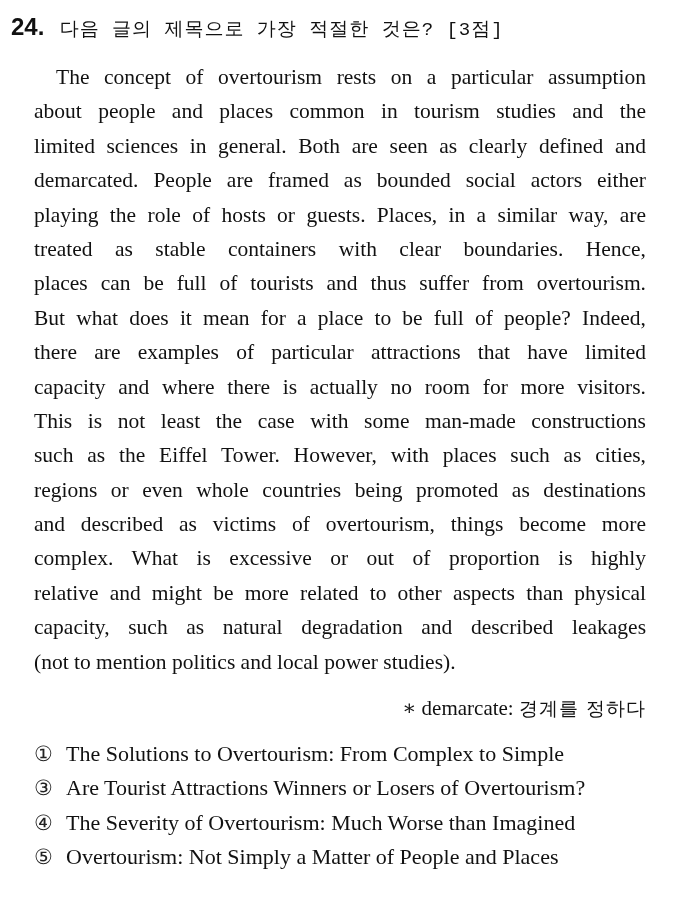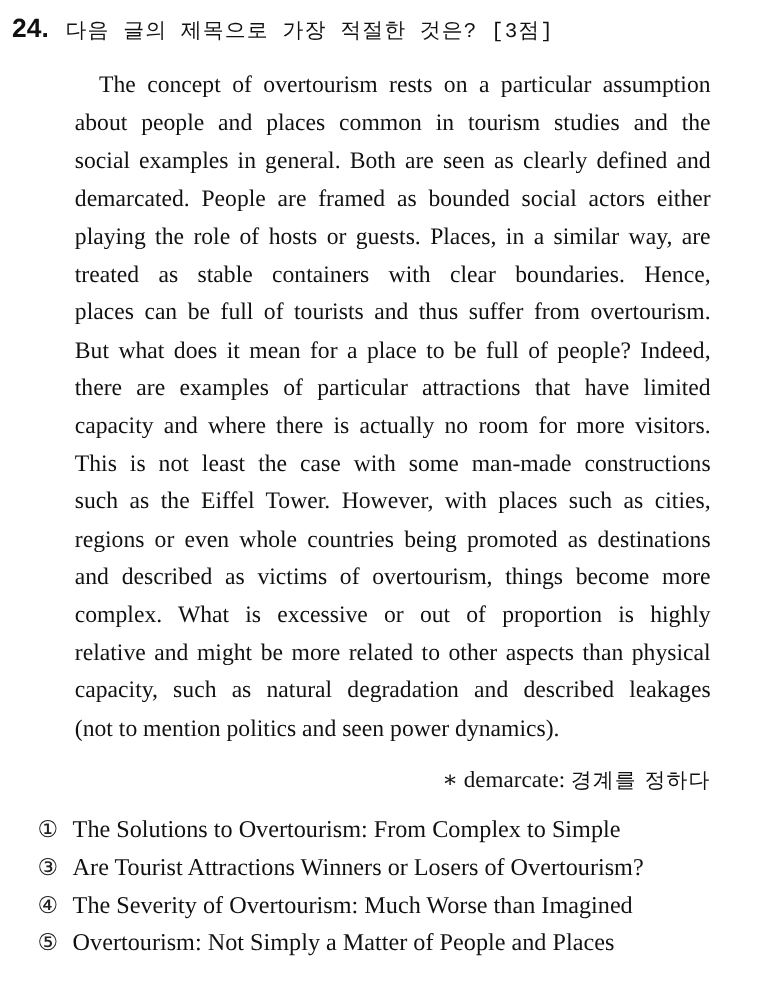--- a/index.html
+++ b/index.html
@@ -14,21 +14,21 @@
     }
     .qnum { font-weight: bold; font-size: 24px; margin-right: 10px; font-family: Liberation Sans, sans-serif; }
     .qtext { font-family: Liberation Mono, monospace; font-size: 19px; letter-spacing: 1px; }
     .passage {
       position: absolute; left: 34px; top: 60px; width: 612px;
       font-size: 21.5px;
     }
     .line {
       height: 34.4px; line-height: 34.4px;
       text-align: justify; text-align-last: justify;
-      white-space: nowrap; overflow: visible; margin-left: 34px;
+      white-space: nowrap; overflow: visible;
     }
     .line.first { text-indent: 22px; }
     .line.last { text-align-last: left; }
     .footnote {
       position: absolute; right: 42px; top: 693px;
       font-size: 21px; line-height: 30px; white-space: nowrap;
     }
     .footnote .ko { font-family: "DejaVu Serif", serif; font-size: 19px; letter-spacing: 1px; }
     .choices {
       position: absolute; left: 34px; top: 737px;
@@ -48,36 +48,36 @@
 <body>
 
 <div class="question">
   <span class="qnum">24.</span>
   <span class="qtext">다음 글의 제목으로 가장 적절한 것은? [3점]</span>
 </div>
 
 <div class="passage">
   <div class="line first">The concept of overtourism rests on a particular assumption</div>
   <div class="line">about people and places common in tourism studies and the</div>
-  <div class="line">social examples in general. Both are seen as clearly defined and</div>
+  <div class="line">limited sciences in general. Both are seen as clearly defined and</div>
   <div class="line">demarcated. People are framed as bounded social actors either</div>
   <div class="line">playing the role of hosts or guests. Places, in a similar way, are</div>
   <div class="line">treated as stable containers with clear boundaries. Hence,</div>
   <div class="line">places can be full of tourists and thus suffer from overtourism.</div>
   <div class="line">But what does it mean for a place to be full of people? Indeed,</div>
   <div class="line">there are examples of particular attractions that have limited</div>
   <div class="line">capacity and where there is actually no room for more visitors.</div>
   <div class="line">This is not least the case with some man-made constructions</div>
   <div class="line">such as the Eiffel Tower. However, with places such as cities,</div>
   <div class="line">regions or even whole countries being promoted as destinations</div>
   <div class="line">and described as victims of overtourism, things become more</div>
   <div class="line">complex. What is excessive or out of proportion is highly</div>
   <div class="line">relative and might be more related to other aspects than physical</div>
   <div class="line">capacity, such as natural degradation and described leakages</div>
-  <div class="line last">(not to mention politics and seen power dynamics).</div>
+  <div class="line last">(not to mention politics and local power studies).</div>
 </div>
 
 <div class="footnote">
   <span>∗</span>
   <span>demarcate:</span>
   <span class="ko">경계를 정하다</span>
 </div>
 
 <div class="choices">
   <div class="choice">

